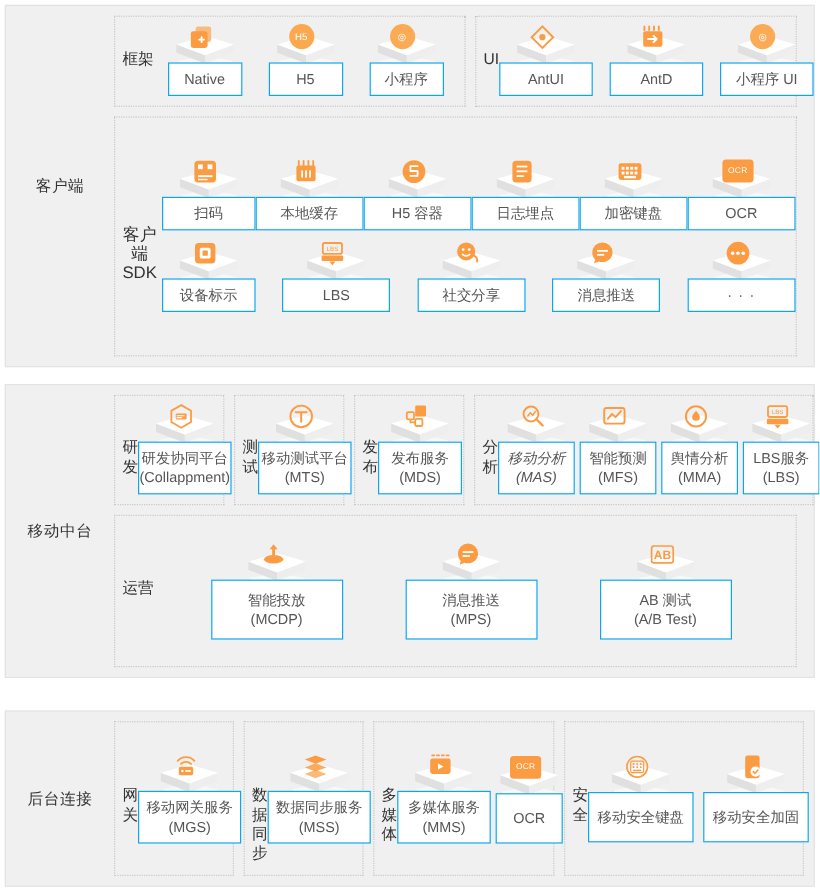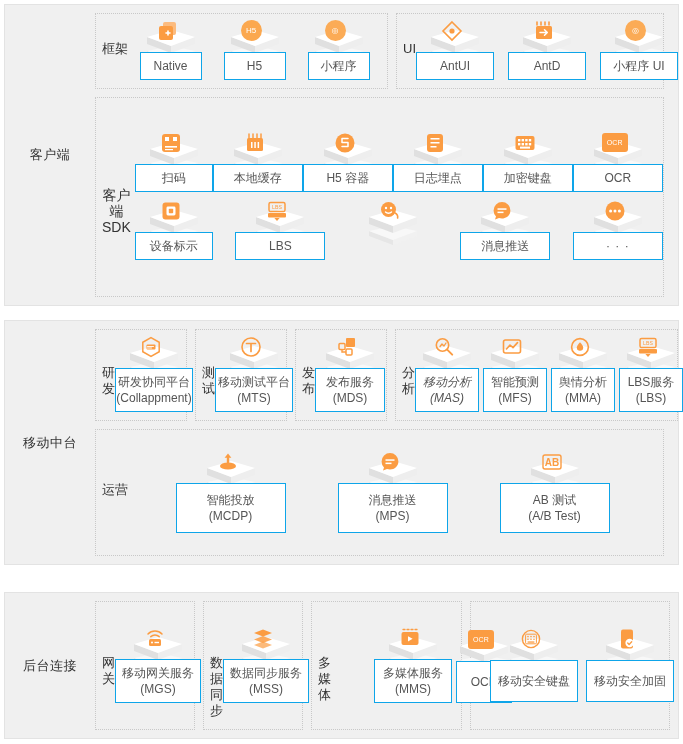--- a/index.html
+++ b/index.html
@@ -562,20 +562,23 @@
                         <path d="M4 31 L28 40 L28 45 L4 36 Z" fill="#e6e6e6"></path>
                         <path d="M28 26 L52 31 L28 40 L4 31 Z" fill="#f8f8f8"></path>
                       </g>
                       <g>
                         <path d="M28 26 L52 17 L52 24 L28 33 Z" fill="#eeeeee"></path>
                         <path d="M4 17 L28 26 L28 33 L4 24 Z" fill="#e0e0e0"></path>
                         <path d="M28 10 L52 17 L28 26 L4 17 Z" fill="#ffffff"></path>
                       </g>
                     </svg>
                 </div>
+                <div class="node-label">
+                    <span>社交分享</span>
+                  </div>
               </div>
 
 
               <div class="node wide2">
                 <div class="cube-wrap">
                   <div class="badge">
                     <svg width="22" height="22" viewBox="0 0 22 22">
                         <path d="M11 2a8.4 8.4 0 018.4 8.4c0 4.6-3.8 8-8.4 8a9.5 9.5 0 01-3-.5L4 19.6l1-3.2a8.2 8.2 0 01-2.4-6A8.4 8.4 0 0111 2z" fill="#fb9c42"></path>
                         <rect x="6.5" y="8.3" width="9" height="1.5" fill="#fff"></rect>
                         <rect x="6.5" y="11.6" width="6" height="1.5" fill="#fff"></rect>
@@ -1016,21 +1019,21 @@
                   </svg>
               </div>
               <div class="node-label">
                 <span>数据同步服务</span>
                 <span class="ln2">(MSS)</span>
               </div>
             </div>
           </div>
         </div>
 
-        <div class="group" style="width:151px;gap:43px;">
+        <div class="group" style="width:151px;">
           <div class="group-title">多媒体</div>
           <div class="group-items" style="gap:4px;">
             <div class="node" style="width:78px;">
               <div class="cube-wrap">
                 <div class="badge">
                   <svg width="22" height="22" viewBox="0 0 22 22">
                       <path d="M4 2.5h2M8 2.5h2M12 2.5h2M16 2.5h2" stroke="#fb9c42" stroke-width="1.3" stroke-linecap="round"></path>
                       <rect x="2.5" y="5" width="17" height="13" rx="2" fill="#fb9c42"></rect>
                       <path d="M9 9.2l4.6 2.6L9 14.4z" fill="#fff"></path>
                     </svg>

